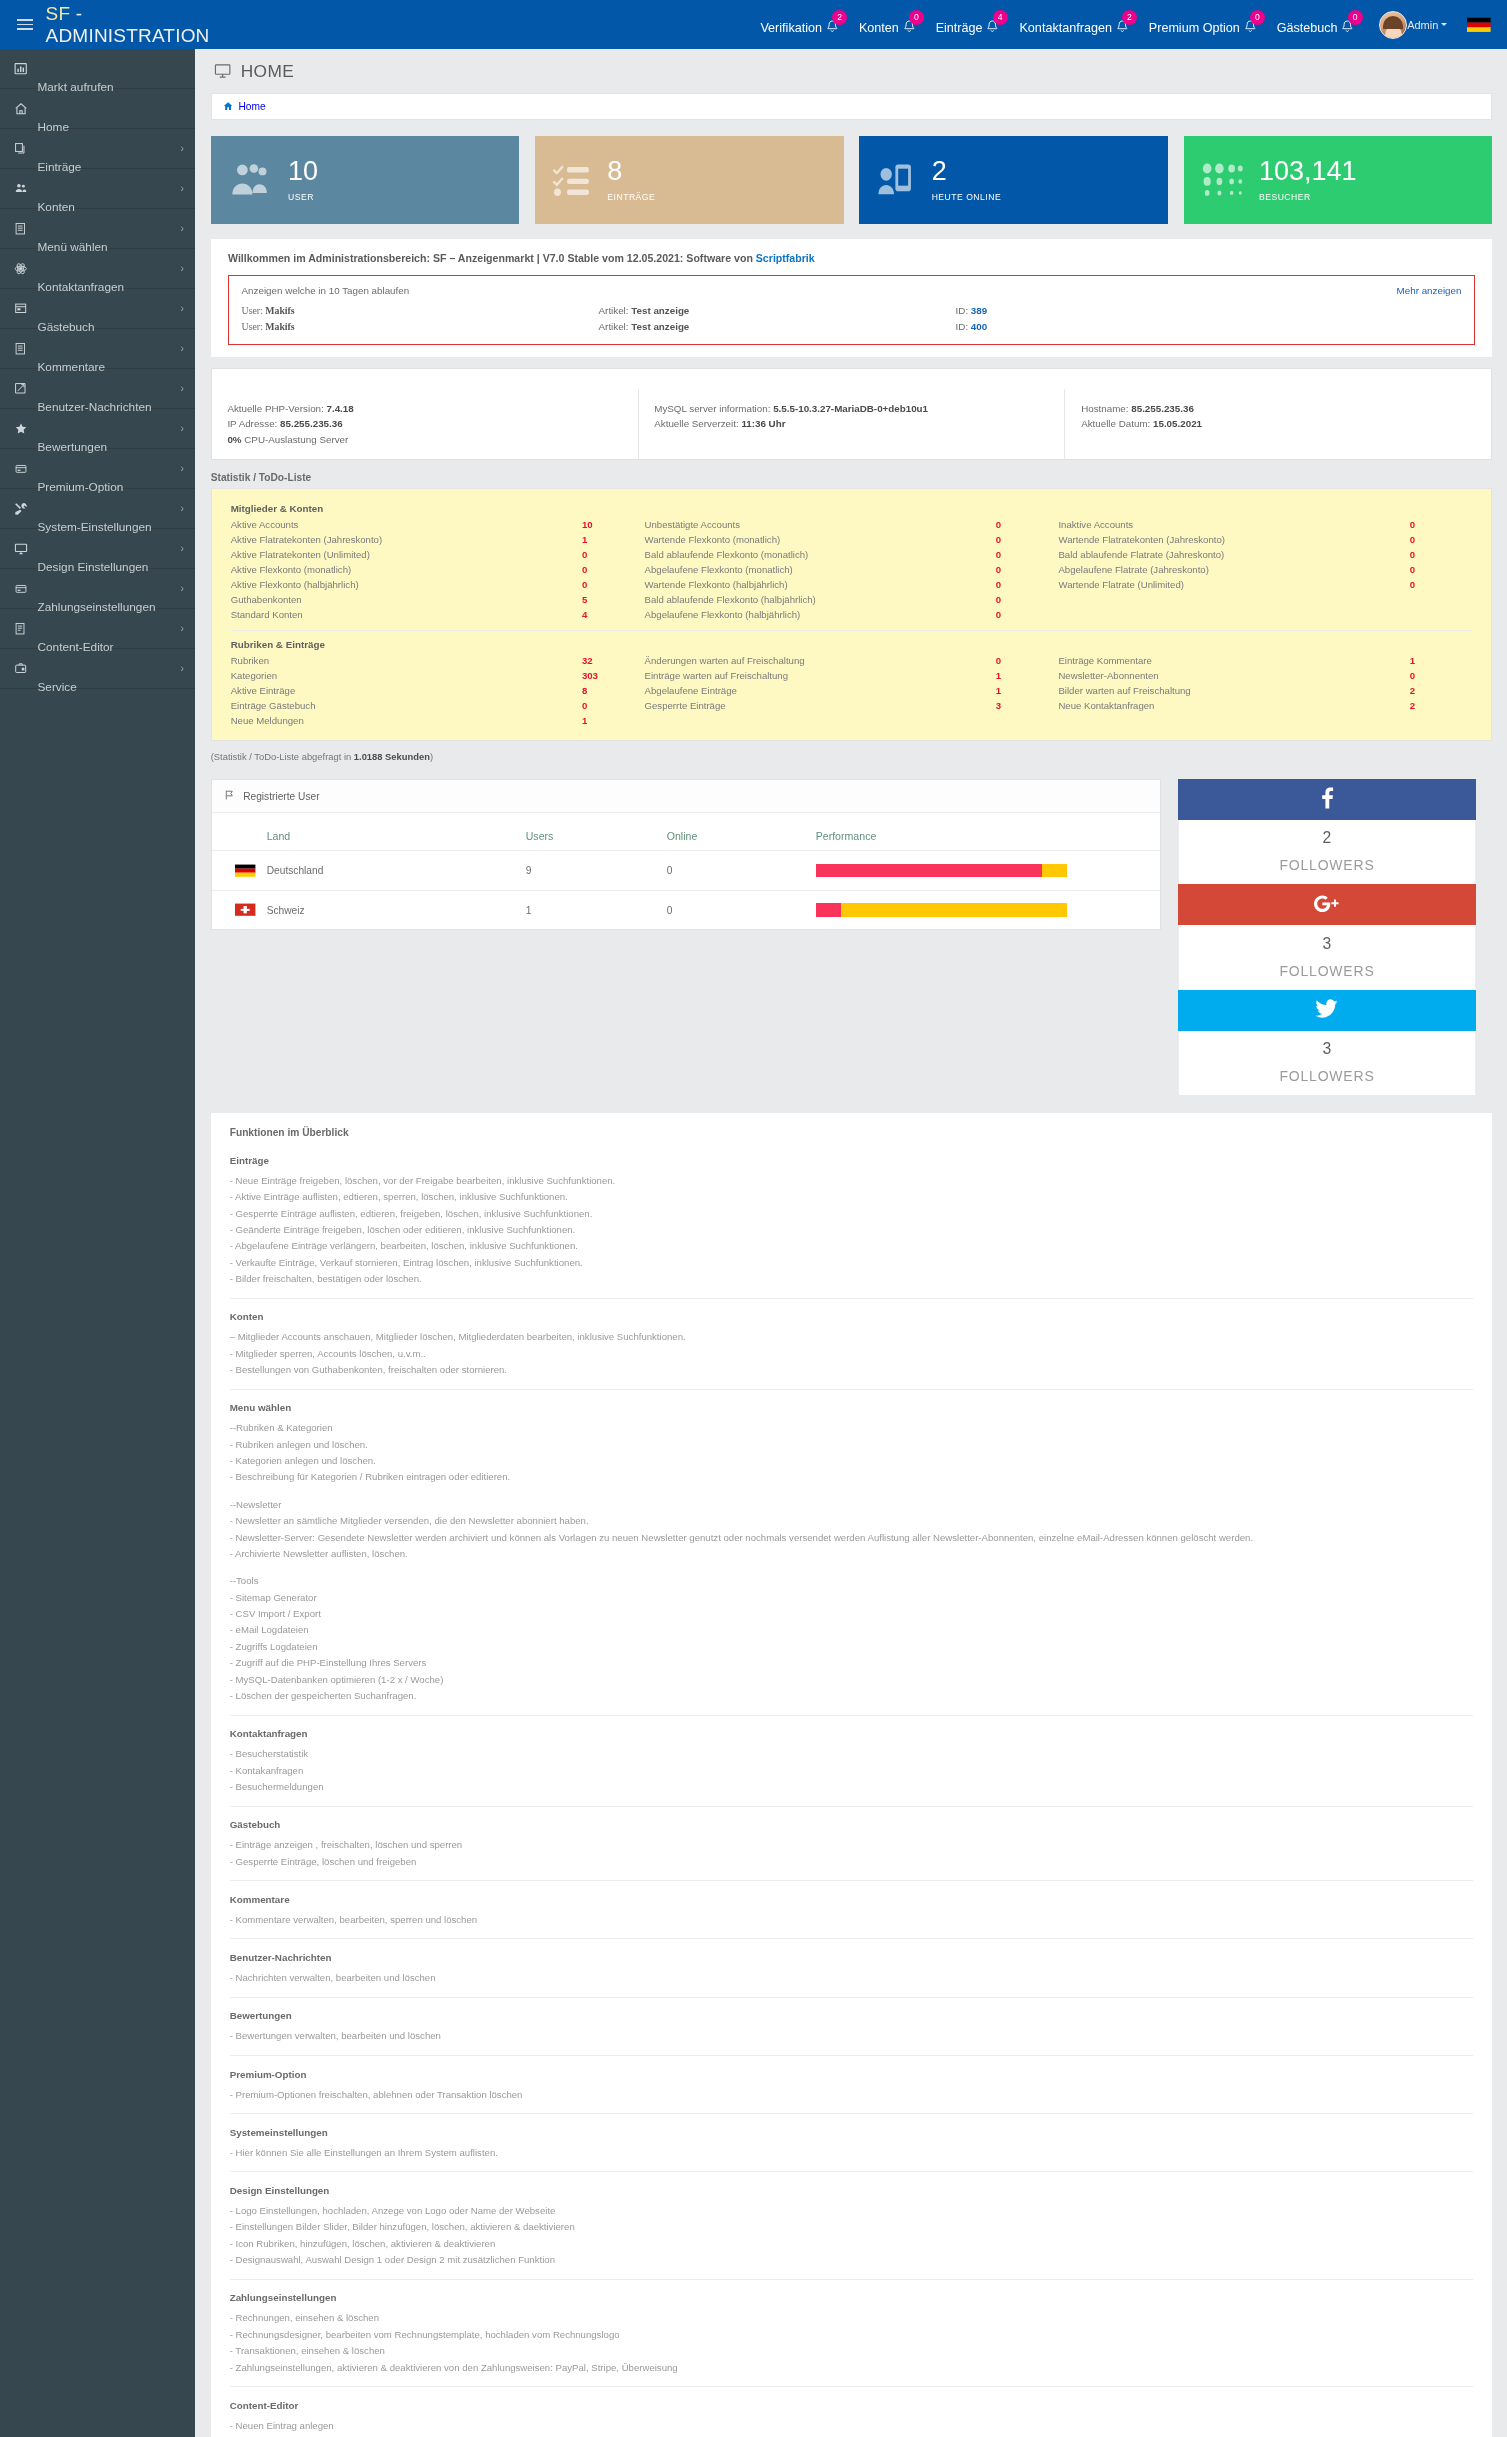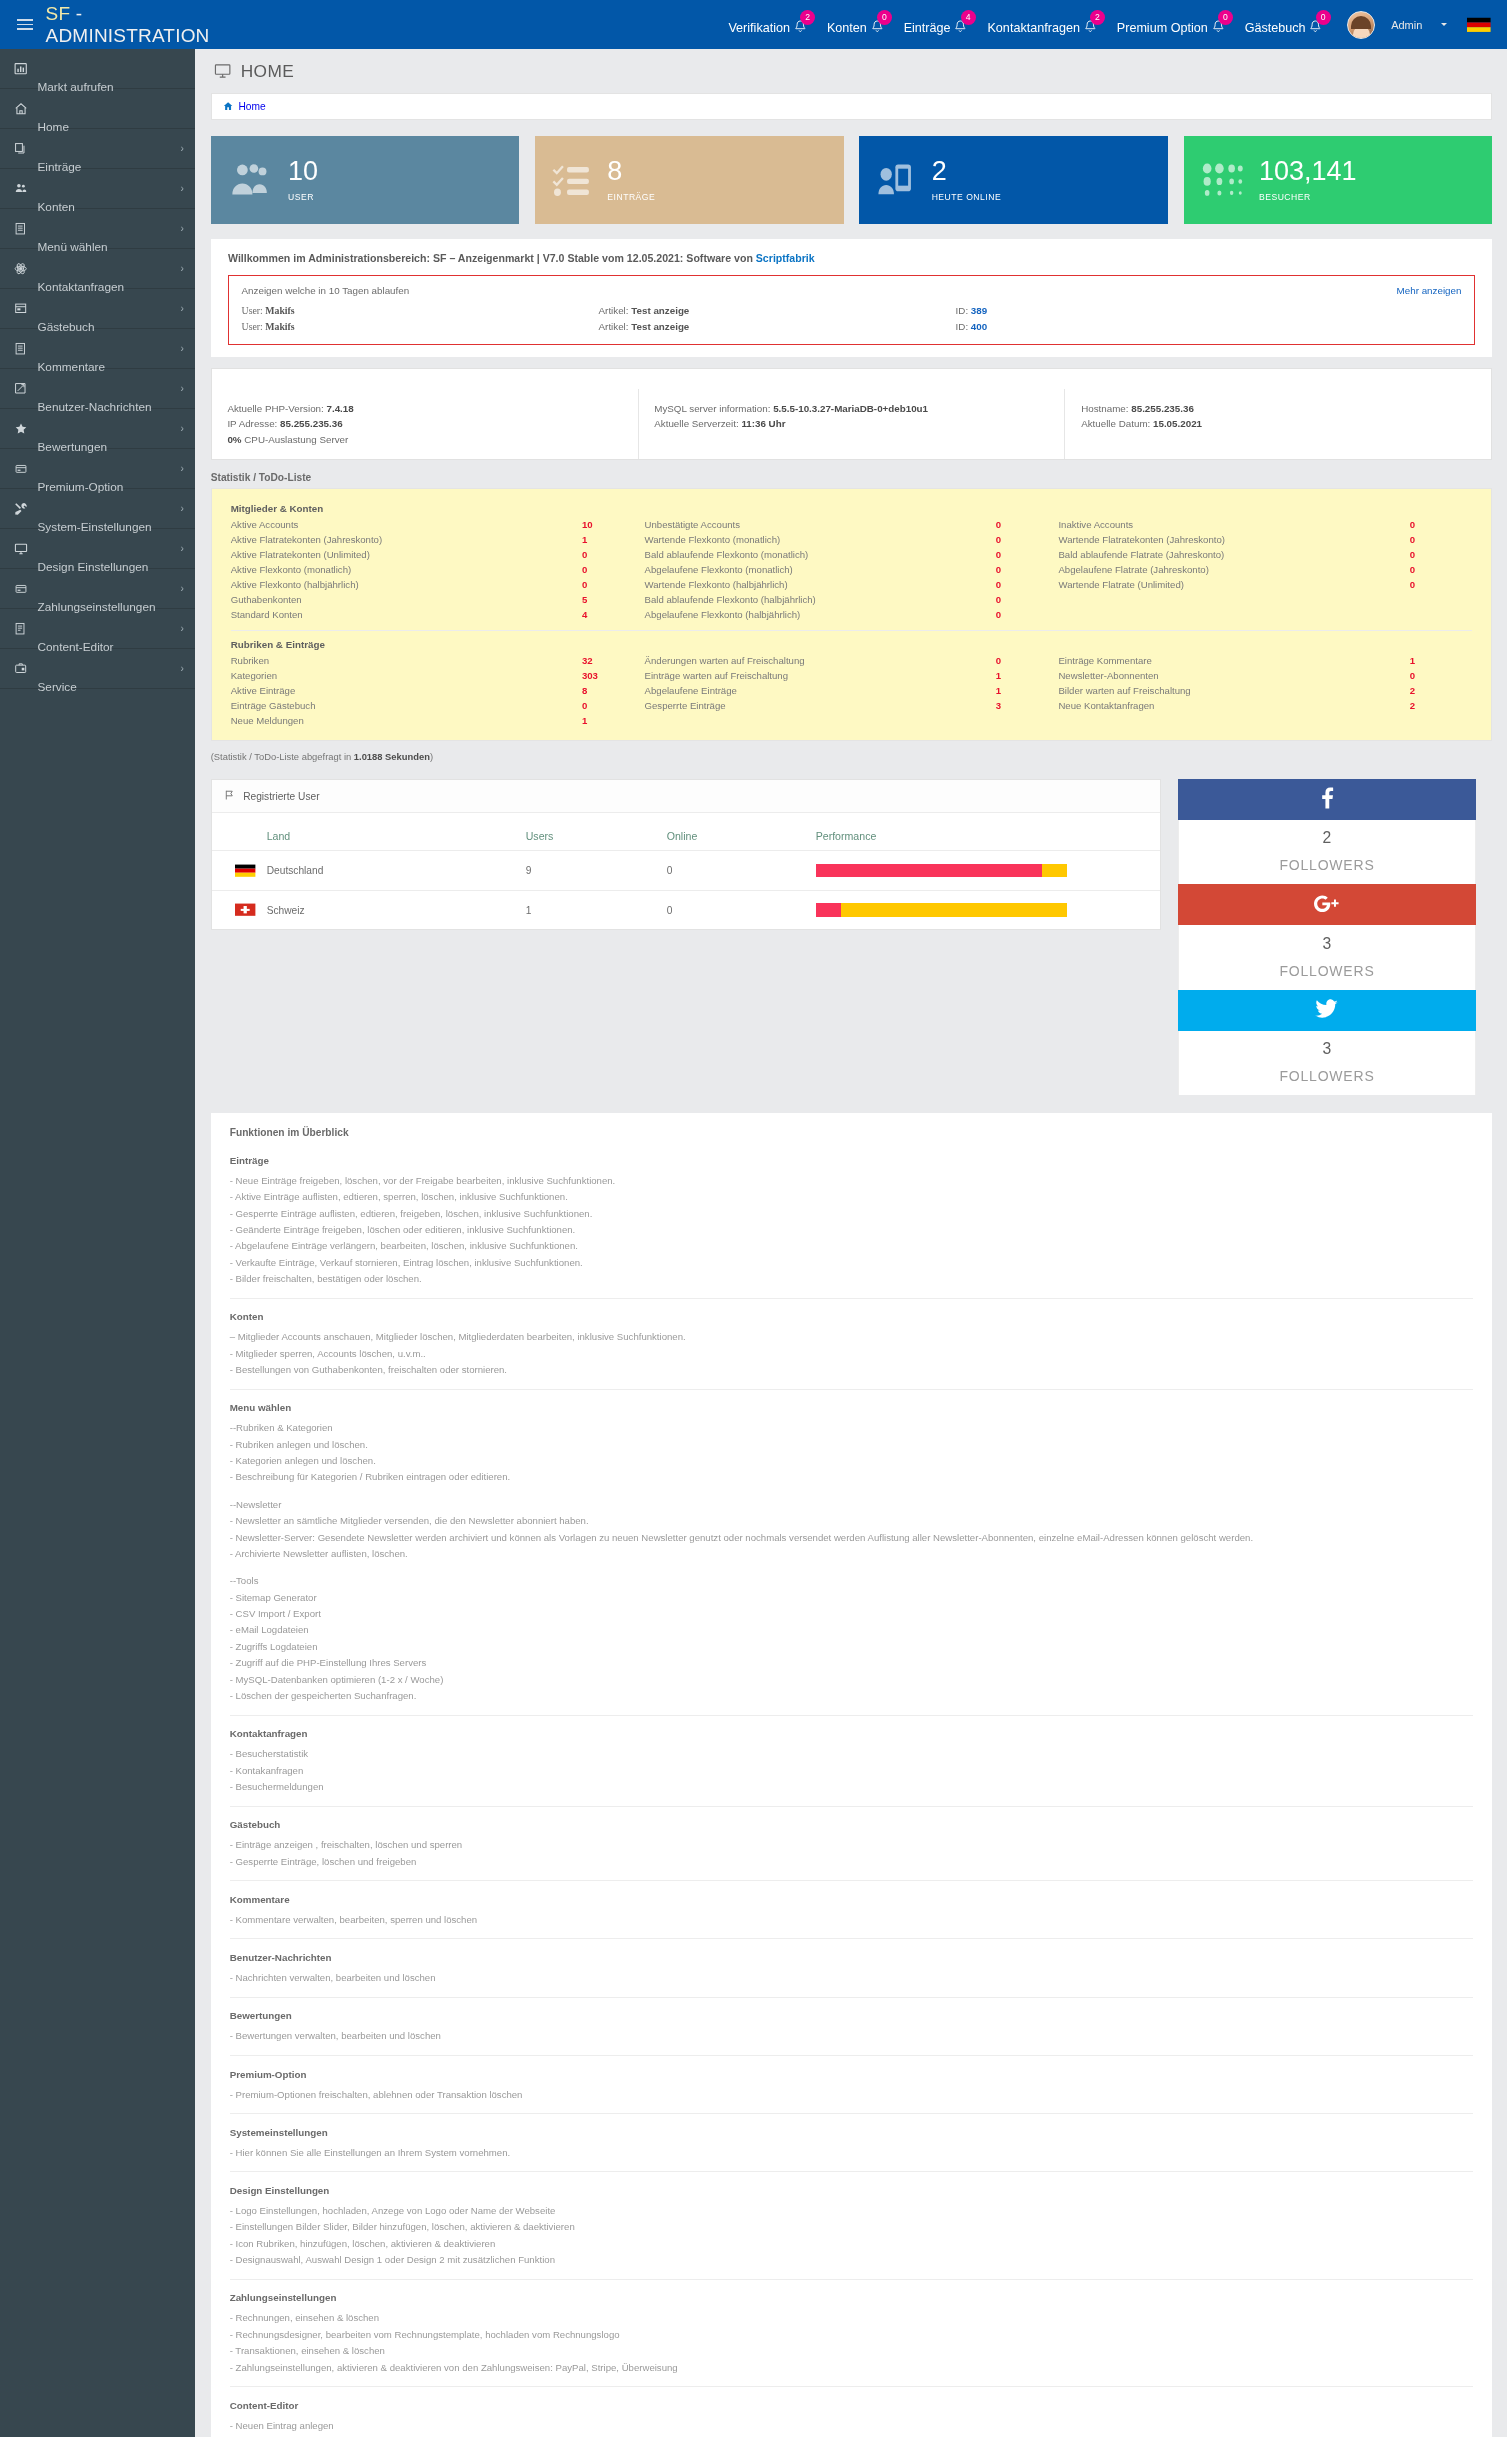--- a/index.html
+++ b/index.html
@@ -58,21 +58,21 @@
     top: -9.4px; right: -8.6px;
     min-width: 15px; height: 15px;
     border-radius: 50%;
     background: #ec008c;
     color: #fff;
     font-size: 8.6px;
     line-height: 15px;
     text-align: center;
     padding: 0 3.1px;
   }
-  .avatar-wrap { display:flex; align-items:center; gap:16px; margin-left: 4.7px; cursor: pointer;}
+  .avatar-wrap { display:flex; align-items:center; gap:0; margin-left: 4.7px; cursor: pointer;}
   .avatar {
     width: 28px; height: 28px; border-radius: 50%;
     background: linear-gradient(160deg,#f0c9a8 0%,#d9a277 45%,#8a5c3c 100%);
     border: 1.6px solid #e8e8e8;
     position: relative; overflow: hidden;
   }
   .avatar::after{
     content:""; position:absolute; left:50%; top:54%;
     width:17.3px; height:17.3px; margin-left:-8.6px; border-radius:50% 50% 45% 45%;
     background:#f6d7bd;
@@ -917,21 +917,21 @@
           <div class="feat-block">
             <div class="feat-h">Bewertungen</div>
             <div class="feat-li">- Bewertungen verwalten, bearbeiten und löschen</div>
           </div>
           <div class="feat-block">
             <div class="feat-h">Premium-Option</div>
             <div class="feat-li">- Premium-Optionen freischalten, ablehnen oder Transaktion löschen</div>
           </div>
           <div class="feat-block">
             <div class="feat-h">Systemeinstellungen</div>
-            <div class="feat-li">- Hier können Sie alle Einstellungen an Ihrem System vornehmen.</div>
+            <div class="feat-li">- Hier können Sie alle Einstellungen an Ihrem System auflisten.</div>
           </div>
           <div class="feat-block">
             <div class="feat-h">Design Einstellungen</div>
             <div class="feat-li">- Logo Einstellungen, hochladen, Anzege von Logo oder Name der Webseite</div>
             <div class="feat-li">- Einstellungen Bilder Slider, Bilder hinzufügen, löschen, aktivieren &amp; daektivieren</div>
             <div class="feat-li">- Icon Rubriken, hinzufügen, löschen, aktivieren &amp; deaktivieren</div>
             <div class="feat-li">- Designauswahl, Auswahl Design 1 oder Design 2 mit zusätzlichen Funktion</div>
           </div>
           <div class="feat-block">
             <div class="feat-h">Zahlungseinstellungen</div>

